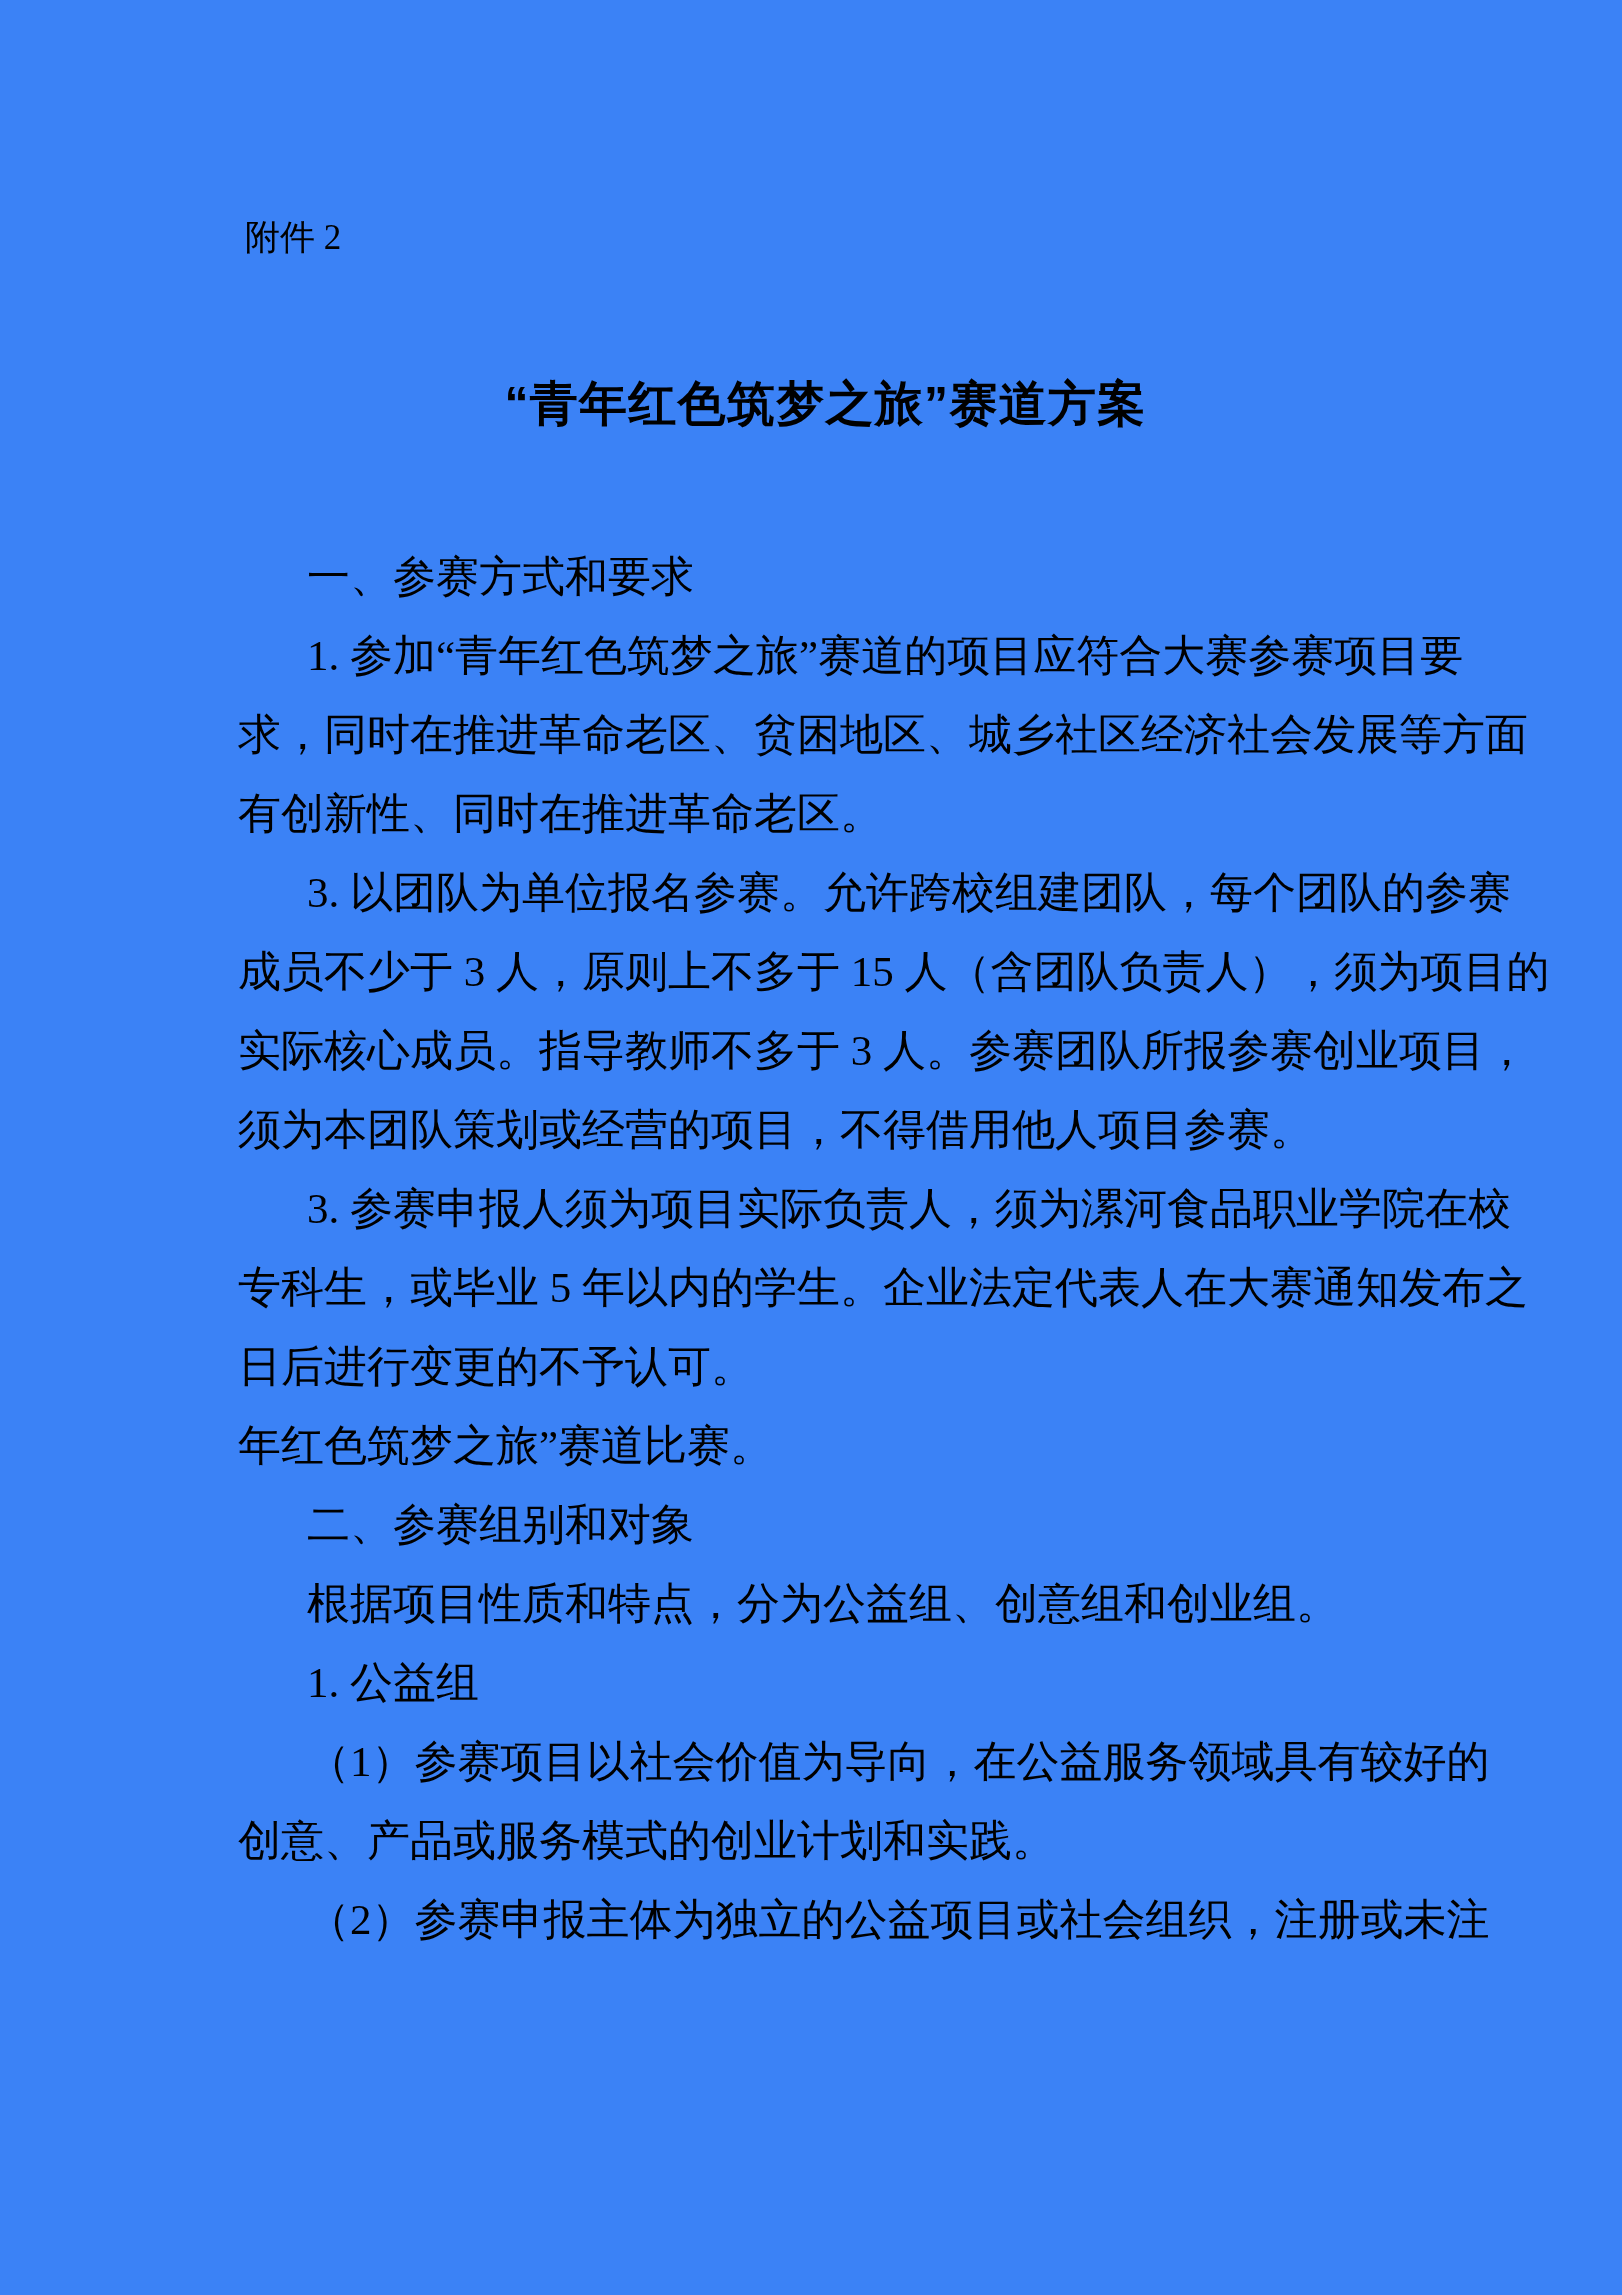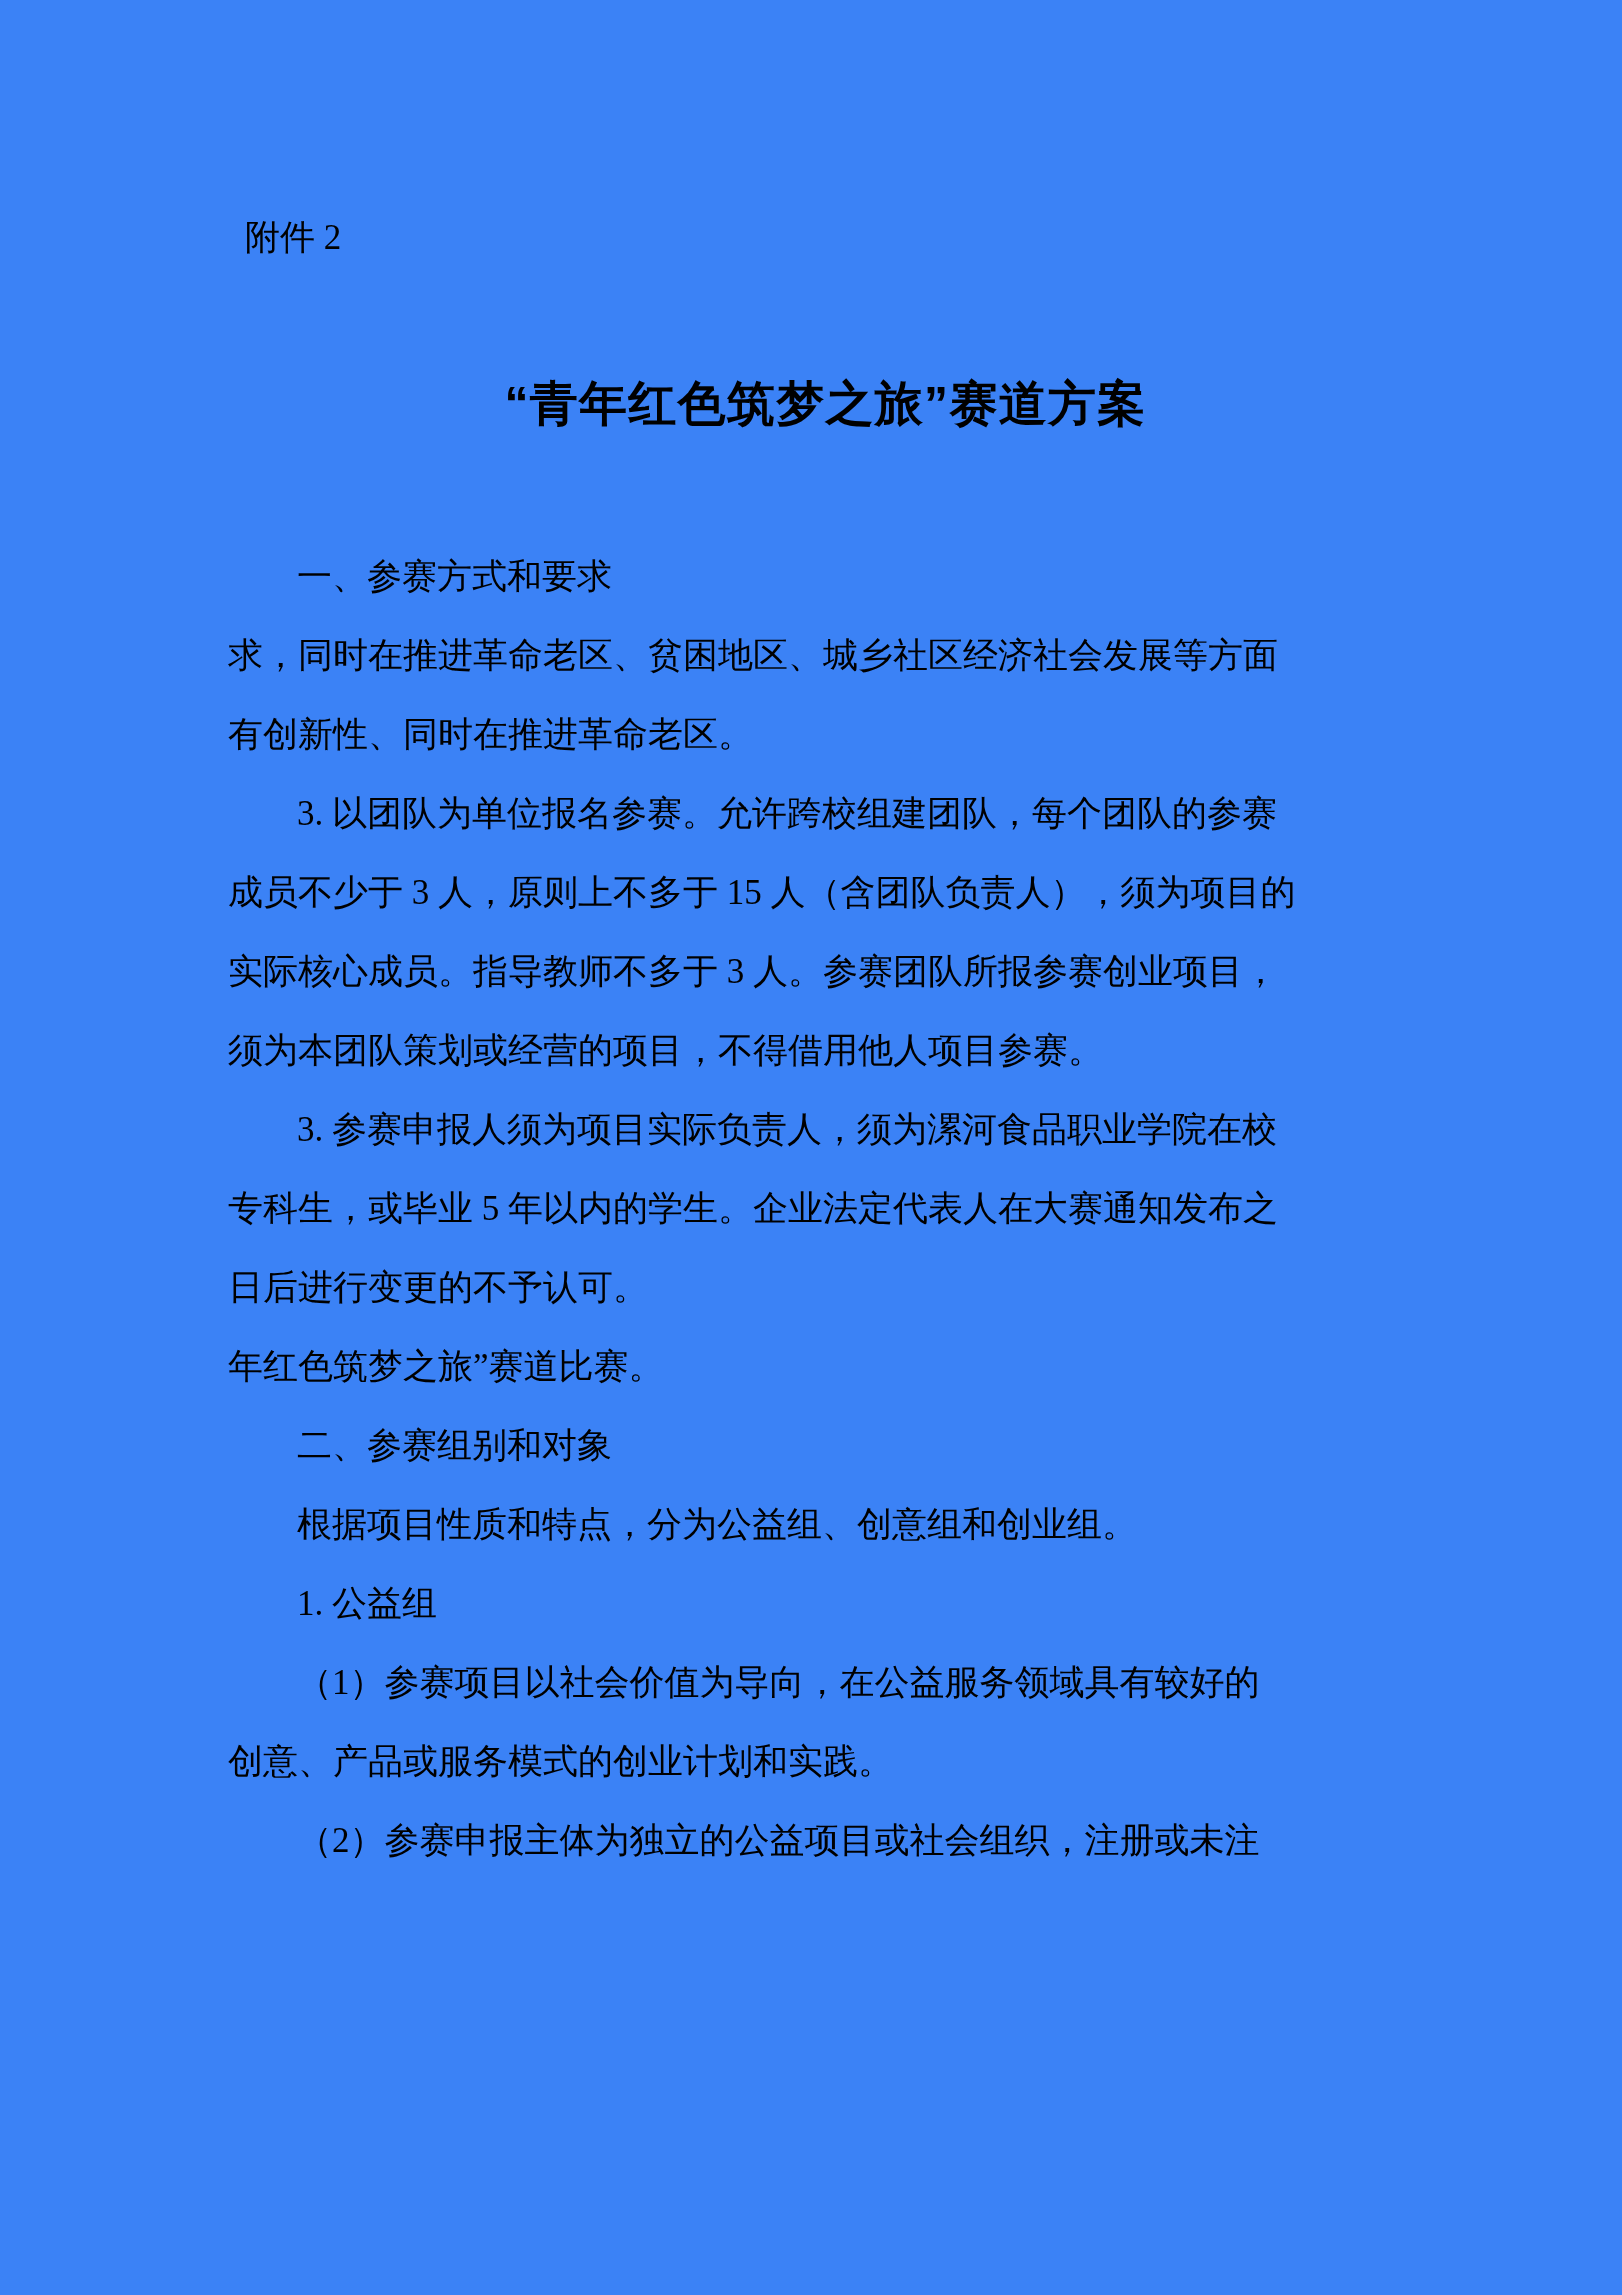--- a/index.html
+++ b/index.html
@@ -34,44 +34,45 @@
     margin: 0;
     text-align: center;
     font-size: 48px;
     font-weight: bold;
     font-family: Liberation Sans, sans-serif;
     letter-spacing: 1.3px;
     white-space: nowrap;
   }
   .doc-body {
     position: absolute;
-    left: 228px;
+    left: 238px;
     top: 537px;
     width: 1132px;
-    font-size: 35px;
+    font-size: 43px;
   }
   .line {
     height: 79px;
     line-height: 79px;
     white-space: nowrap;
   }
   .line.indent {
     padding-left: 69px; 
   }
 </style>
 </head>
 <body>
 
 <div class="page">
   <div class="attachment">附件 2</div>
 
   <h1 class="doc-title">“青年红色筑梦之旅”赛道方案</h1>
 
   <div class="doc-body" id="doc-body">
       <div class="line indent">一、参赛方式和要求</div>
+      <div class="line indent">1. 参加“青年红色筑梦之旅”赛道的项目应符合大赛参赛项目要</div>
       <div class="line">求，同时在推进革命老区、贫困地区、城乡社区经济社会发展等方面</div>
       <div class="line">有创新性、同时在推进革命老区。</div>
       <div class="line indent">3. 以团队为单位报名参赛。允许跨校组建团队，每个团队的参赛</div>
       <div class="line">成员不少于 3 人，原则上不多于 15 人（含团队负责人），须为项目的</div>
       <div class="line">实际核心成员。指导教师不多于 3 人。参赛团队所报参赛创业项目，</div>
       <div class="line">须为本团队策划或经营的项目，不得借用他人项目参赛。</div>
       <div class="line indent">3. 参赛申报人须为项目实际负责人，须为漯河食品职业学院在校</div>
       <div class="line">专科生，或毕业 5 年以内的学生。企业法定代表人在大赛通知发布之</div>
       <div class="line">日后进行变更的不予认可。</div>
       <div class="line">年红色筑梦之旅”赛道比赛。</div>

